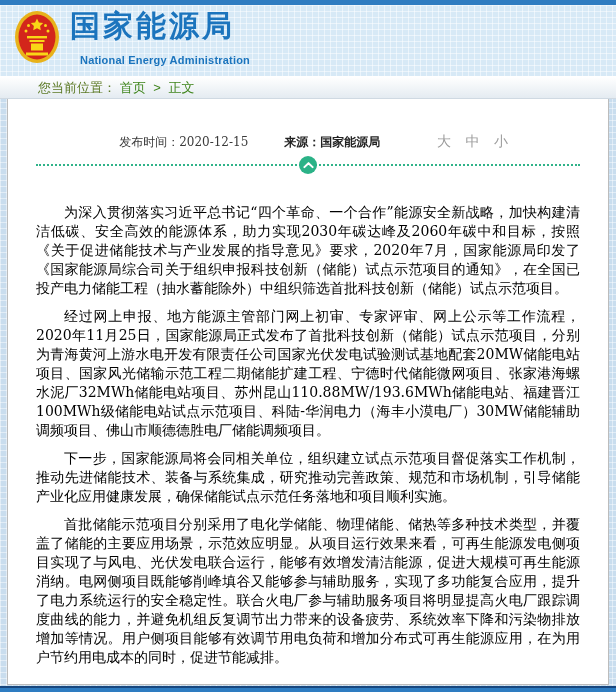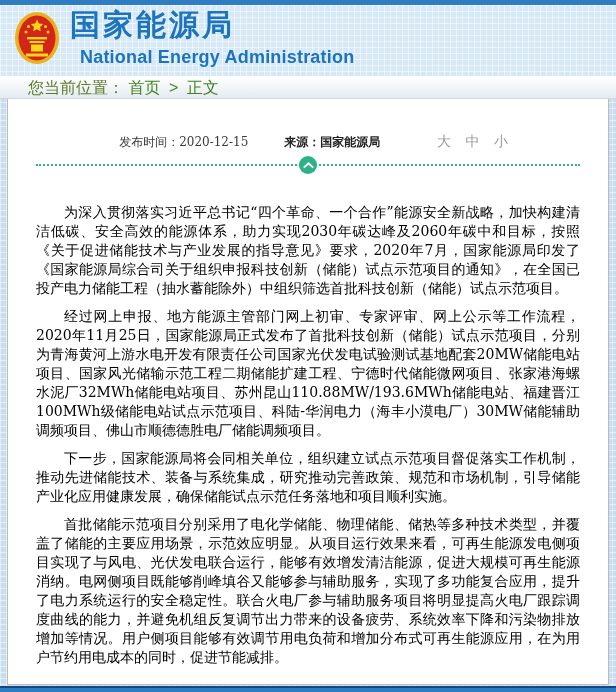--- a/index.html
+++ b/index.html
@@ -20,42 +20,42 @@
     background-color:#d7e9f6;
     background-image:
       linear-gradient(rgba(255,255,255,.5) 1px, transparent 1px),
       linear-gradient(90deg, rgba(255,255,255,.5) 1px, transparent 1px);
     background-size:6px 6px;
   }
   .logo{position:absolute;left:14px;top:4px;display:flex;align-items:center;}
   .emblem{width:46px;height:58px;flex:0 0 auto;}
   .site-names{margin-left:10px;}
   .site-cn{font-size:30px;font-weight:bold;color:#1b74bd;letter-spacing:3px;line-height:32px;}
-  .site-en{font-size:18px;font-weight:bold;color:#1b74bd;letter-spacing:.2px;margin-top:6px;padding-left:10px;}
+  .site-en{font-size:11px;font-weight:bold;color:#1b74bd;letter-spacing:.2px;margin-top:12px;padding-left:10px;}
   .header-right{position:absolute;right:14px;top:13px;text-align:right;}
   .search-row{display:flex;justify-content:flex-end;align-items:center;}
   .search-input{
     width:150px;height:20px;border:1px solid #8f9aa5;border-right:none;
     font-size:12px;padding:0 6px;outline:none;color:#333;background:#fff;
   }
   .search-btn{
     width:40px;height:22px;border:none;cursor:pointer;
     background:linear-gradient(#1e74bf,#135d9e);
     display:flex;align-items:center;justify-content:center;
   }
   .nav-row{margin-top:12px;display:flex;justify-content:flex-end;align-items:center;
     font-size:13px;font-weight:bold;color:#16386b;white-space:nowrap;}
   .nav-row a{color:#16386b;text-decoration:none;margin-left:7px;cursor:pointer;}
   .nav-row a.first{margin-right:12px;}
   
   .breadcrumb{
-    height:21px;line-height:21px;font-size:16px;
+    height:21px;line-height:21px;font-size:13px;
     background:linear-gradient(#ffffff,#e4ebf1);
     border-top:1px solid #ffffff;border-bottom:1px solid #cfd9e2;
-    padding-left:28px;color:#5c7a26;
+    padding-left:38px;color:#5c7a26;
   }
   .breadcrumb a{color:#3f851d;text-decoration:none;cursor:pointer;}
   .breadcrumb .sep{color:#3f851d;margin:0 4px;}
   
   .content{
     margin:0 7px;height:586px;box-sizing:border-box;background:#fff;
     border:1px solid #bcbcbc;border-top:none;
     padding:12px 28px 0 28px;position:relative;
   }
   .article-title{

